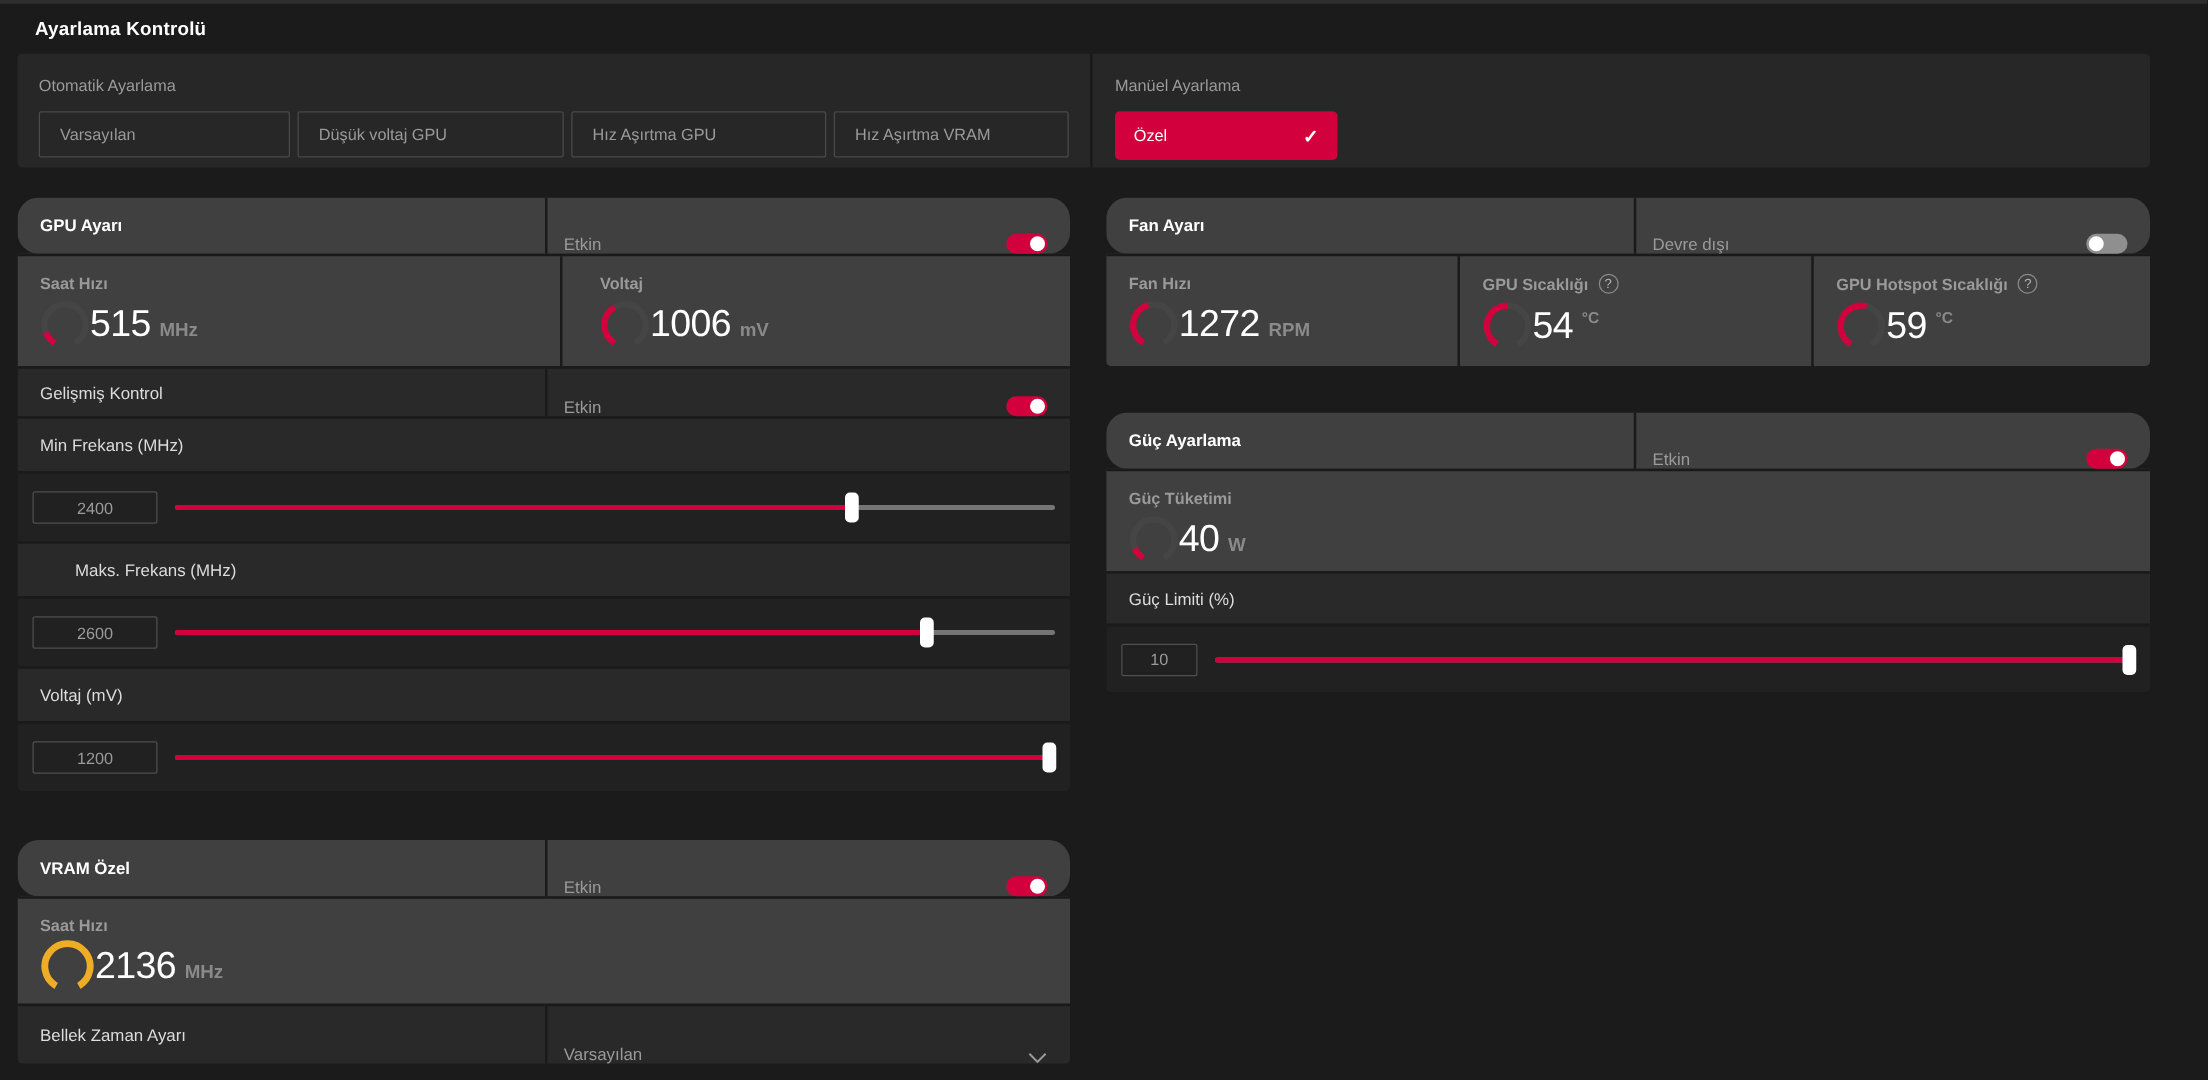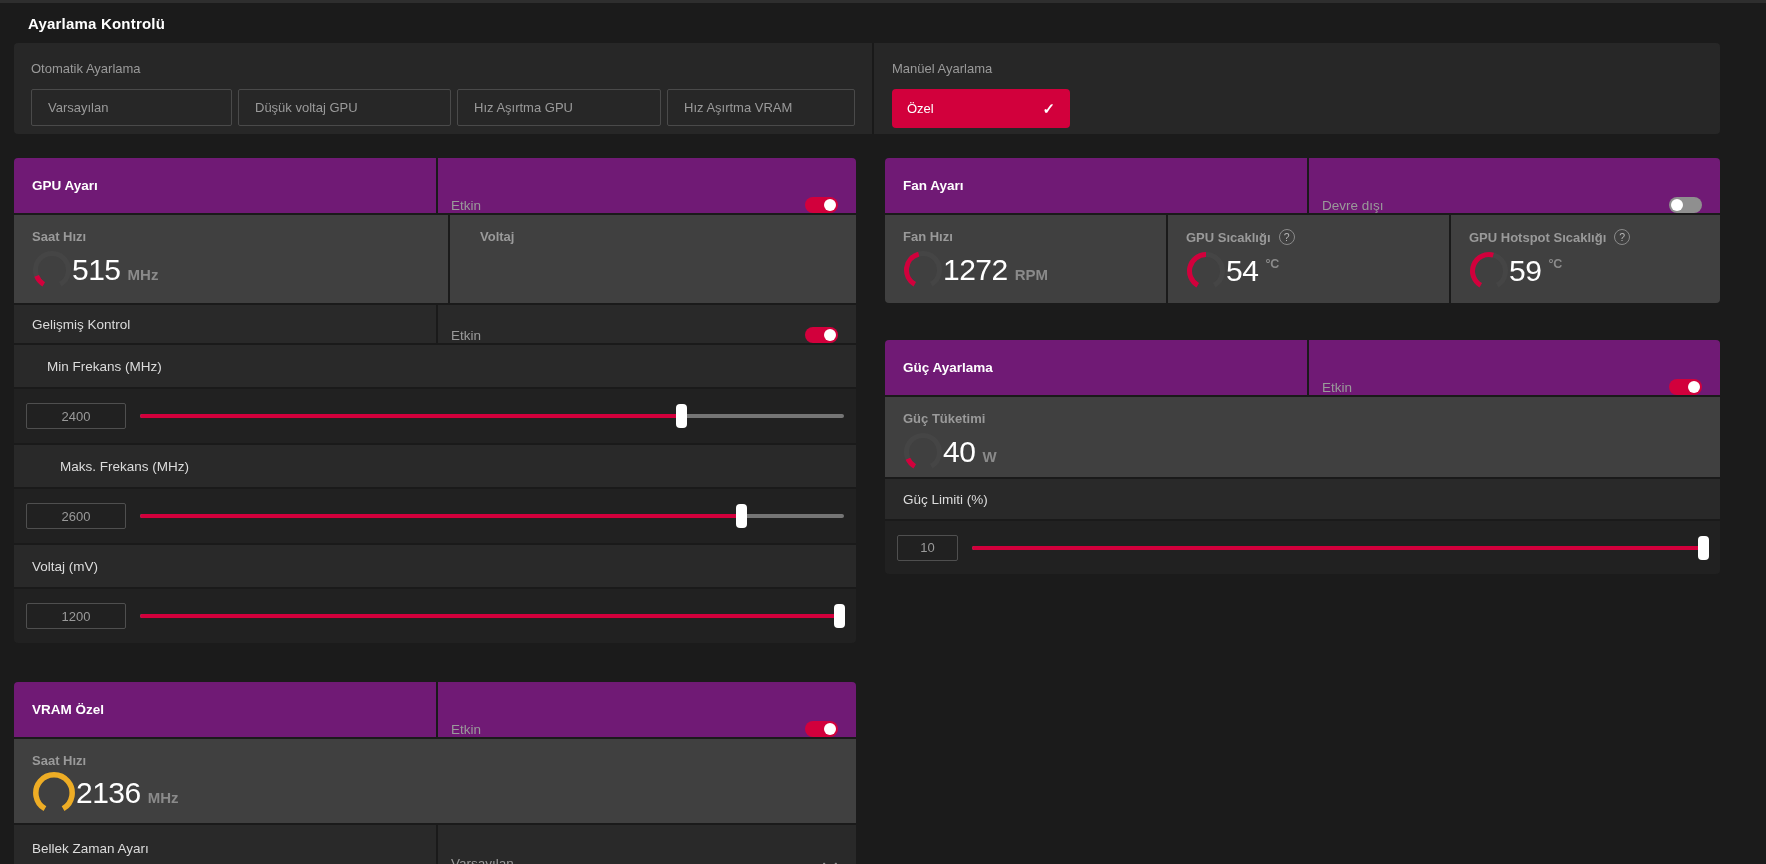--- a/index.html
+++ b/index.html
@@ -45,21 +45,21 @@
   .columns { display:flex; margin:24px 0 0 14px; gap:29px; align-items:flex-start; }
   .col-left  { width:842px; }
   .col-right { width:835px; }
   .panel { border-radius:4px; overflow:hidden; }
   .mt-gap { margin-top:39px; }
   .mt-gap-r { margin-top:37px; }
 
   
   .row { display:flex; }
   .row + .row { border-top:2px solid #1a1a1a; }
-  .row-head { height:55px; background:#701a75; align-items:center; }
+  .row-head { height:45px; background:#404040; align-items:center;border-radius:17px; }
   .row-ctl  { height:40px; background:#292929; align-items:center; }
   .row-label{ height:44px; background:#292929; align-items:center; }
   .row-stats{ height:90px; background:#404040;gap:12px; }
   .row-slider{ height:56px; background:#212121; align-items:center; padding:0 12px; }
   .cell-l { width:422px; padding-left:18px; display:flex; align-items:center; height:100%; }
   .cell-div { width:2px; background:#1a1a1a; height:100%; }
   .cell-r { flex:1; padding:0 18px 0 13px; display:flex; align-items:flex-end; height:100%; }
   .sect-title { color:#ffffff; font-size:13.5px; font-weight:bold; }
   .ctl-label  { color:#dcdcdc; font-size:13.5px; }
   .status-txt { color:#9a9a9a; font-size:13.5px; }
@@ -165,38 +165,46 @@
               </svg>
             <span class="stat-val">515</span>
             <span class="stat-unit">MHz</span>
           </div>
         </div>
         <div class="cell-div"></div>
         <div class="stat-cell" style="flex:1;">
           <div class="stat-label-line">
               <span class="stat-label">Voltaj</span>
             </div>
+          <div class="stat-line">
+            <svg class="gauge" viewBox="0 0 40 40">
+                <path d="M 11.75 34.29 A 16.5 16.5 0 1 1 28.25 34.29" fill="none" stroke="#454545" stroke-width="5"></path>
+                <path d="M 11.75 34.29 A 16.5 16.5 0 0 1 11.75 5.71" fill="none" stroke="#d2003c" stroke-width="5"></path>
+              </svg>
+            <span class="stat-val">1006</span>
+            <span class="stat-unit">mV</span>
+          </div>
         </div>
       </div>
       <div class="row row-ctl">
         <div class="cell-l">
             <span class="ctl-label">Gelişmiş Kontrol</span>
           </div>
         <div class="cell-div"></div>
         <div class="cell-r">
           <span class="status-txt">Etkin</span>
           <span class="spacer"></span>
           <div class="toggle on">
               <div class="knob"></div>
             </div>
         </div>
       </div>
 
       <div class="row row-label">
-        <div class="cell-l" style="width:100%;margin-left:15px;">
+        <div class="cell-l" style="width:100%;">
             <span class="ctl-label">Min Frekans (MHz)</span>
           </div>
       </div>
       <div class="row row-slider">
         <div class="num-box">2400</div>
         <div class="track">
           <div class="fill" style="width: 77%;"></div>
             <div class="thumb" style="left: calc(77% - 6px);"></div>
         </div>
       </div>

